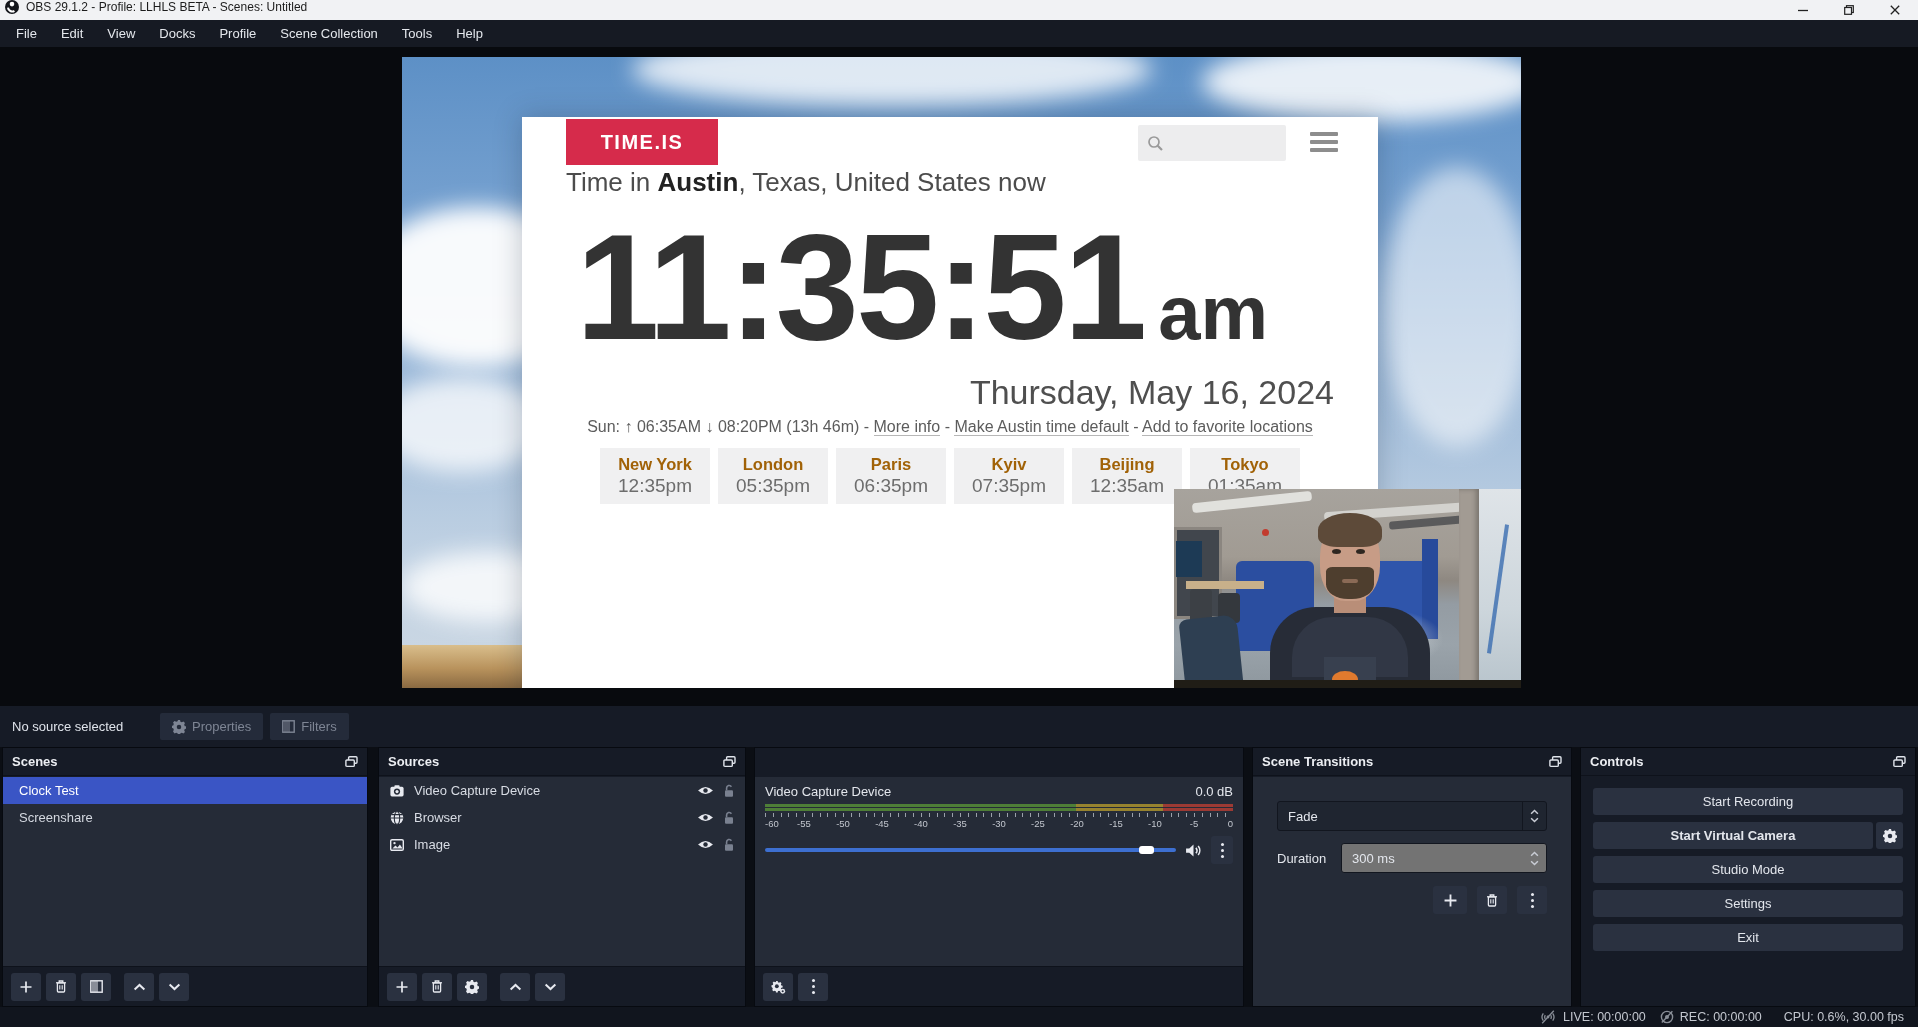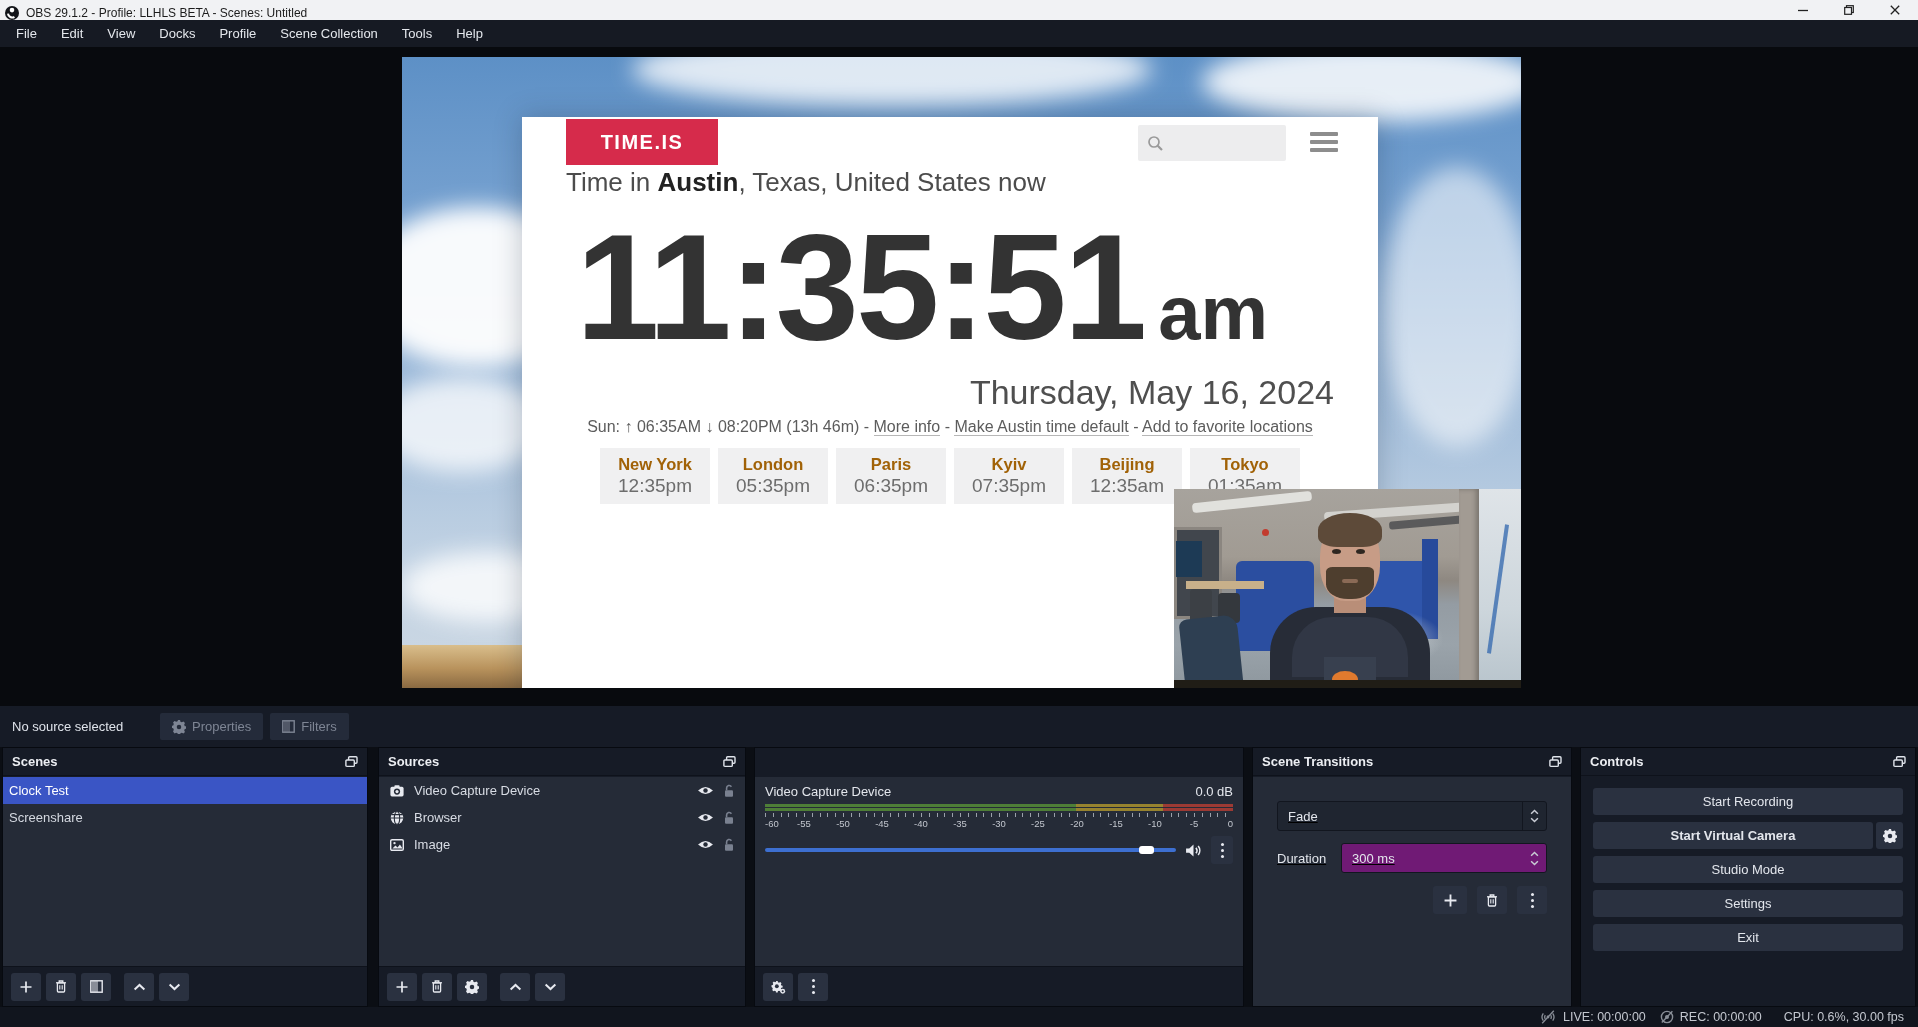--- a/index.html
+++ b/index.html
@@ -1,21 +1,21 @@
 <!DOCTYPE html>
 <html><head>
 <meta charset="utf-8">
 <style>
   * { box-sizing: border-box; margin: 0; padding: 0; }
   html,body { width:1918px; height:1027px; overflow:hidden; }
   body { font-family:"Liberation Sans","DejaVu Sans",sans-serif; background:#0b0e14; }
   .app { position:relative; width:1918px; height:1027px; }
 
   
-  .titlebar { position:absolute; left:0; top:0; width:100%; height:20px; background:#f1f2f4; display:flex; align-items:flex-end; padding-left:5px; }
+  .titlebar { position:absolute; left:0; top:0; width:100%; height:20px; background:#f1f2f4; display:flex; align-items:flex-start; padding-left:5px; }
   .titlebar .obslogo { width:14px; height:14px; margin-right:7px; }
   .titlebar .ttext { font-size:12px; color:#1c1c1c; }
   .wincontrols { position:absolute; right:0; top:0; height:20px; display:flex; }
   .winbtn { width:46px; height:20px; display:flex; align-items:center; justify-content:center; color:#202020; }
   .winbtn svg { display:block; }
 
   
   .menubar { position:absolute; left:0; top:20px; width:100%; height:27px; background:#161a23; display:flex; align-items:center; padding-left:4px; }
   .menuitem { color:#e4e7ec; font-size:13px; padding:0 12px; height:100%; display:flex; align-items:center; cursor:default; }
 
@@ -103,21 +103,21 @@
   .dock-trans { left:1252px; width:320px; }
   .dock-controls { left:1580px; width:336px; }
   .dockhead { height:28px; display:flex; align-items:center; justify-content:space-between; padding:0 9px; border-bottom:1px solid #0e121b; }
   .docktitle { font-size:13px; font-weight:bold; color:#eceef2; }
   .dockbody { position:absolute; left:0; top:29px; right:0; bottom:40px; background:#252b37; overflow:hidden; }
   .dockbody.noolbar { bottom:0; }
   .docktools { position:absolute; left:0; bottom:0; width:100%; height:40px; background:#161b26; border-top:1px solid #0e121b; display:flex; align-items:center; gap:5px; padding:0 8px; }
   .toolbtn { width:30px; height:28px; background:#2a3140; border-radius:3px; color:#e8eaf0; display:flex; align-items:center; justify-content:center; font-size:17px; }
   .toolbtn.sep { margin-left:8px; }
 
-  .scenerow { height:27px; display:flex; align-items:center; padding-left:6px; font-size:13px; color:#d4d8e0; }
+  .scenerow { height:27px; display:flex; align-items:center; padding-left:16px; font-size:13px; color:#d4d8e0; }
   .scenerow.sel { background:#3a55c5; color:#fff; }
 
   .srcrow { height:27px; display:flex; align-items:center; padding:0 10px; font-size:13px; color:#d8dce4; gap:9px; }
   .srcrow .grow { flex:1; }
   .srcicon { width:16px; display:flex; justify-content:center; }
 
   
   .mixer { padding:7px 10px 0 10px; }
   .mixrow1 { display:flex; justify-content:space-between; font-size:13px; color:#e3e6ec; }
   .meterbar { height:3px; background:linear-gradient(90deg,#4e7e37 0%,#4e7e37 66.5%,#97832f 66.5%,#97832f 85%,#9c3a34 85%,#9c3a34 100%); }
@@ -129,27 +129,27 @@
   .ticklabels span:first-child { transform:none; }
   .ticklabels span:last-child { transform:translateX(-100%); }
   .volrow { display:flex; align-items:center; gap:9px; margin-top:6px; }
   .voltrackwrap { position:relative; flex:1; height:16px; }
   .voltrack { position:absolute; left:0; right:0; top:6px; height:4px; background:#3d6fd0; border-radius:2px; }
   .volhandle { position:absolute; left:91%; top:4px; width:15px; height:8px; background:#fff; border-radius:3px; }
   .minimenu { width:22px; height:28px; }
   .dots { position:relative; width:3px; height:3px; background:currentColor; border-radius:50%; box-shadow:0 6px 0 currentColor, 0 -6px 0 currentColor; }
 
   
-  .transbody { padding:24px;text-decoration:underline; }
+  .transbody { padding:24px; }
   .combo { height:30px; background:#1f2530; border:1px solid #12161f; border-radius:3px; display:flex; align-items:center; }
   .comboval { flex:1; font-size:13px; color:#e3e6ec; padding-left:10px; }
   .combochev { width:24px; height:100%; border-left:1px solid #12161f; display:flex; flex-direction:column; align-items:center; justify-content:center; gap:2px; color:#c9cdd5; }
   .durrow { display:flex; align-items:center; margin-top:12px; }
   .durlabel { width:64px; font-size:13px; color:#e3e6ec; }
-  .spin { flex:1; height:30px; background:#701a75; border:1px solid #12161f; border-radius:3px; position:relative; display:flex; align-items:center; }
+  .spin { flex:1; height:30px; background:#737373; border:1px solid #12161f; border-radius:3px; position:relative; display:flex; align-items:center; }
   .spinval { font-size:13px; color:#e3e6ec; padding-left:10px; }
   .spinarrows { position:absolute; right:7px; top:0; height:100%; display:flex; flex-direction:column; justify-content:center; gap:3px; color:#c9cdd5; }
   .transtools { display:flex; justify-content:flex-end; gap:10px; margin-top:13px; }
 
   
   .ctrlbody { padding:12px; }
   .ctrlbtn { height:27px; background:#2a3140; border-radius:3px; color:#e3e6ec; font-size:13px; display:flex; align-items:center; justify-content:center; margin-bottom:7px; }
   .vcamrow { display:flex; gap:3px; margin-bottom:7px;font-weight:bold; }
   .vcamrow .ctrlbtn { flex:1; margin-bottom:0; }
   .vcamgear { width:27px; height:27px; background:#2a3140; border-radius:3px; color:#e3e6ec; display:flex; align-items:center; justify-content:center; }

